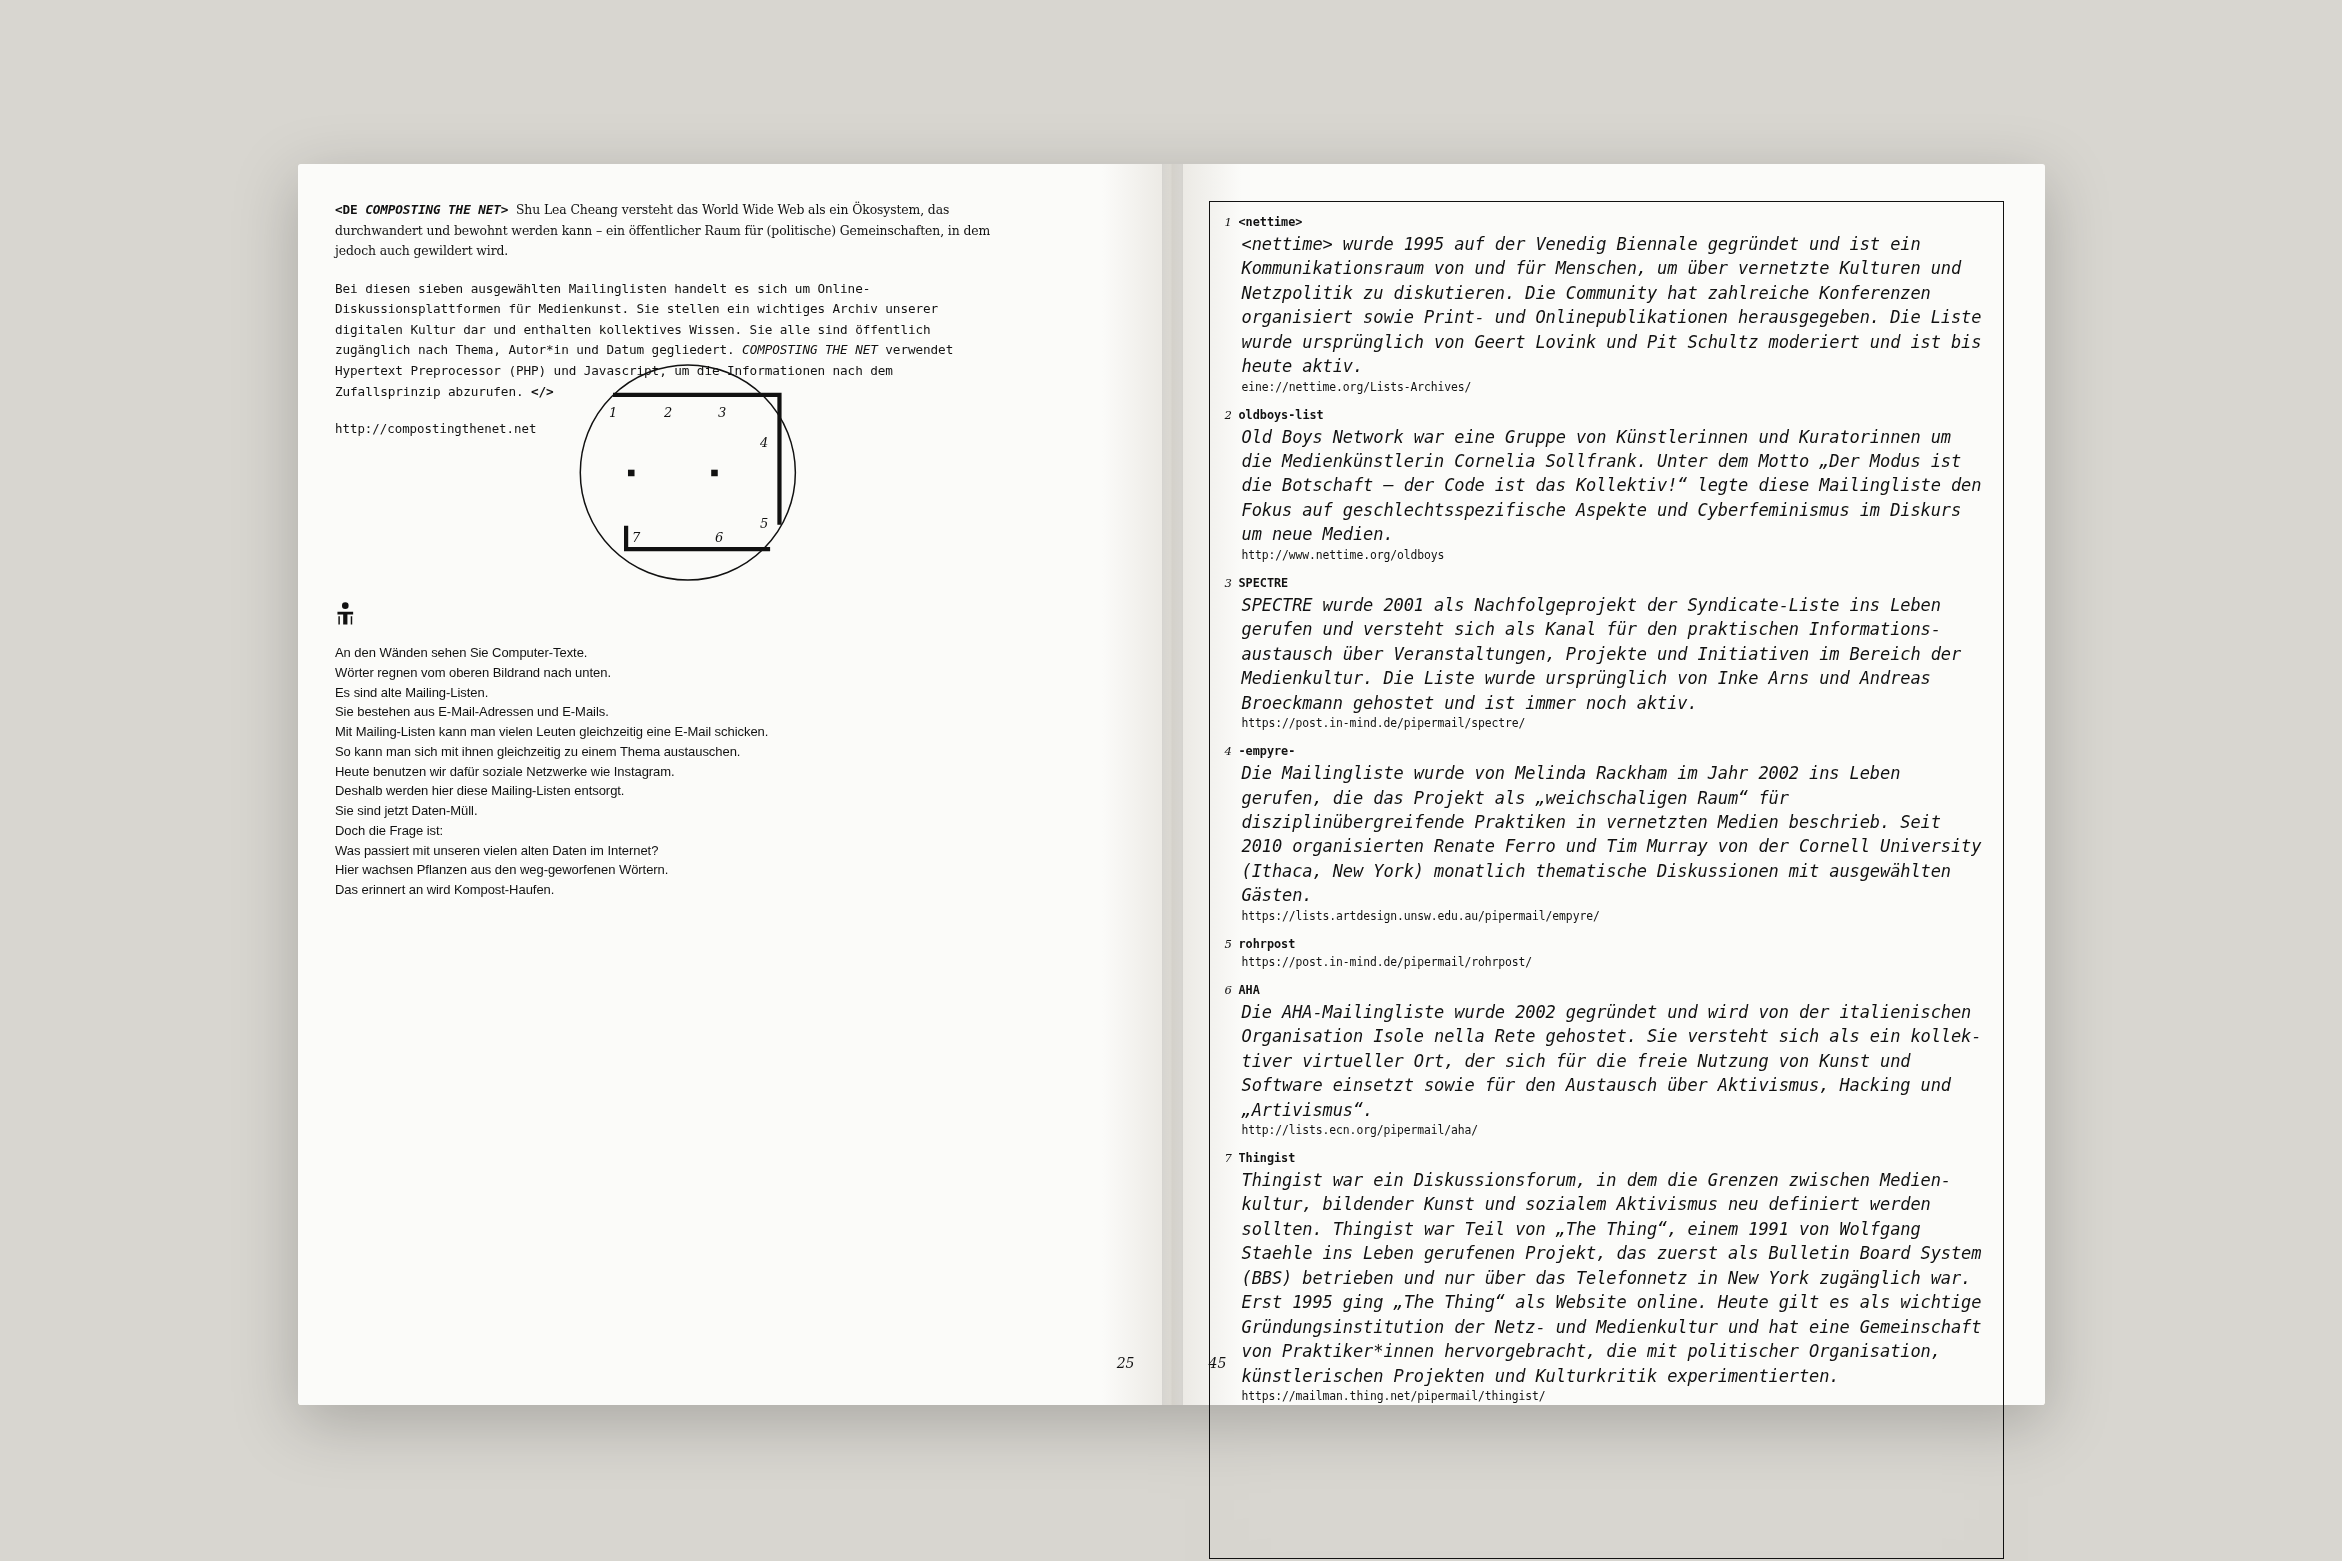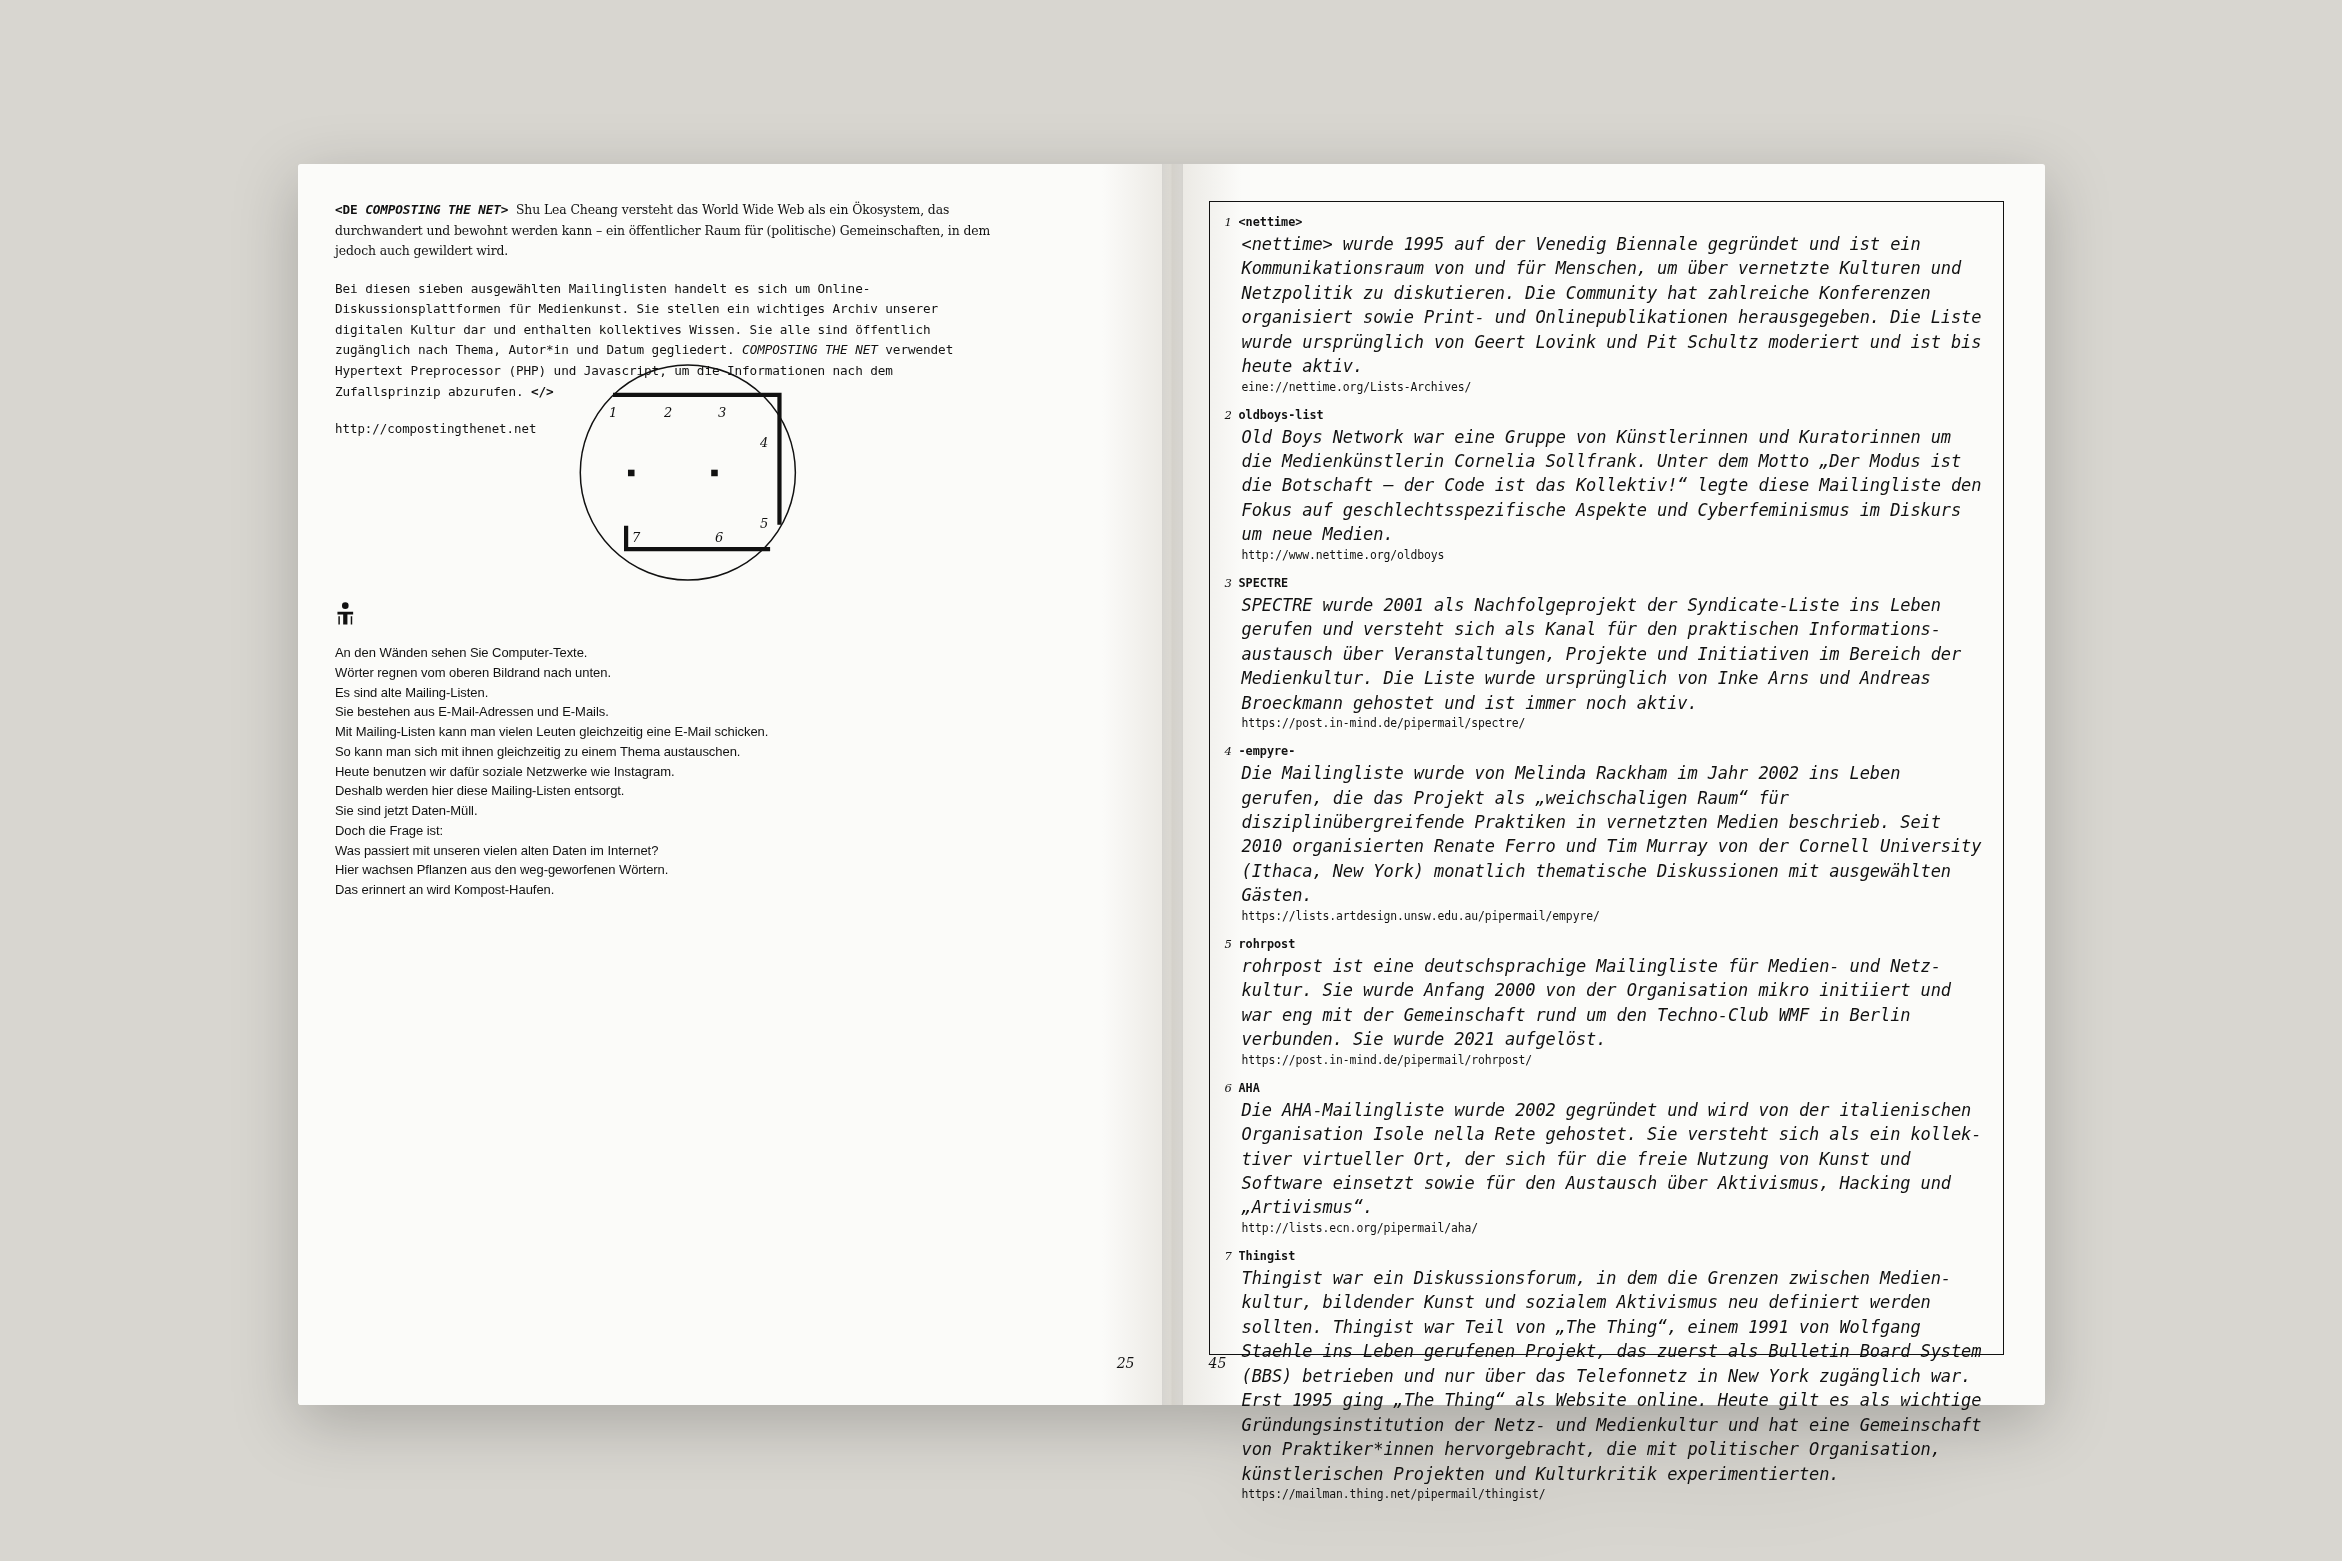--- a/index.html
+++ b/index.html
@@ -126,21 +126,21 @@
   }
   .folio.l { right: 37px; }
   .folio.r { left: 37px; }
 
   
   .right-inner {
     position: absolute;
     left: 37px;
     top: 37px;
     width: 795px;
-    height: 1154px;
+    height: 1358px;
     border: 1.3px solid #111;
     box-sizing: border-box;
     padding: 13px 17px 28px 15px;
   }
   .entry { margin-bottom: 12px; }
   .entry:last-child { margin-bottom: 12px; }
   .entry-head {
     font-size: 11.8px;
     line-height: 1.35;
     color: #111;
@@ -258,21 +258,20 @@
       </div>
 
       <div class="entry">
         <div class="entry-head"><span class="entry-num">4</span><span class="entry-name">-empyre-</span></div>
         <div class="entry-body">Die Mailingliste wurde von Melinda Rackham im Jahr 2002 ins Leben gerufen, die das Projekt als „weichschaligen Raum“ für disziplinübergreifende Praktiken in vernetzten Medien beschrieb. Seit 2010 organisierten Renate Ferro und Tim Murray von der Cornell University (Ithaca, New York) monatlich thematische Diskussionen mit ausgewählten Gästen.</div>
         <div class="entry-url">https://lists.artdesign.unsw.edu.au/pipermail/empyre/</div>
       </div>
 
       <div class="entry">
         <div class="entry-head"><span class="entry-num">5</span><span class="entry-name">rohrpost</span></div>
-        <div class="entry-body">rohrpost ist eine deutschsprachige Mailingliste für Medien- und Netz-kultur. Sie wurde Anfang 2000 von der Organisation mikro initiiert und war eng mit der Gemeinschaft rund um den Techno-Club WMF in Berlin verbunden. Sie wurde 2021 aufgelöst.</div>
         <div class="entry-url">https://post.in-mind.de/pipermail/rohrpost/</div>
       </div>
 
       <div class="entry">
         <div class="entry-head"><span class="entry-num">6</span><span class="entry-name">AHA</span></div>
         <div class="entry-body">Die AHA-Mailingliste wurde 2002 gegründet und wird von der italienischen Organisation Isole nella Rete gehostet. Sie versteht sich als ein kollek-tiver virtueller Ort, der sich für die freie Nutzung von Kunst und Software einsetzt sowie für den Austausch über Aktivismus, Hacking und „Artivismus“.</div>
         <div class="entry-url">http://lists.ecn.org/pipermail/aha/</div>
       </div>
 
       <div class="entry">

